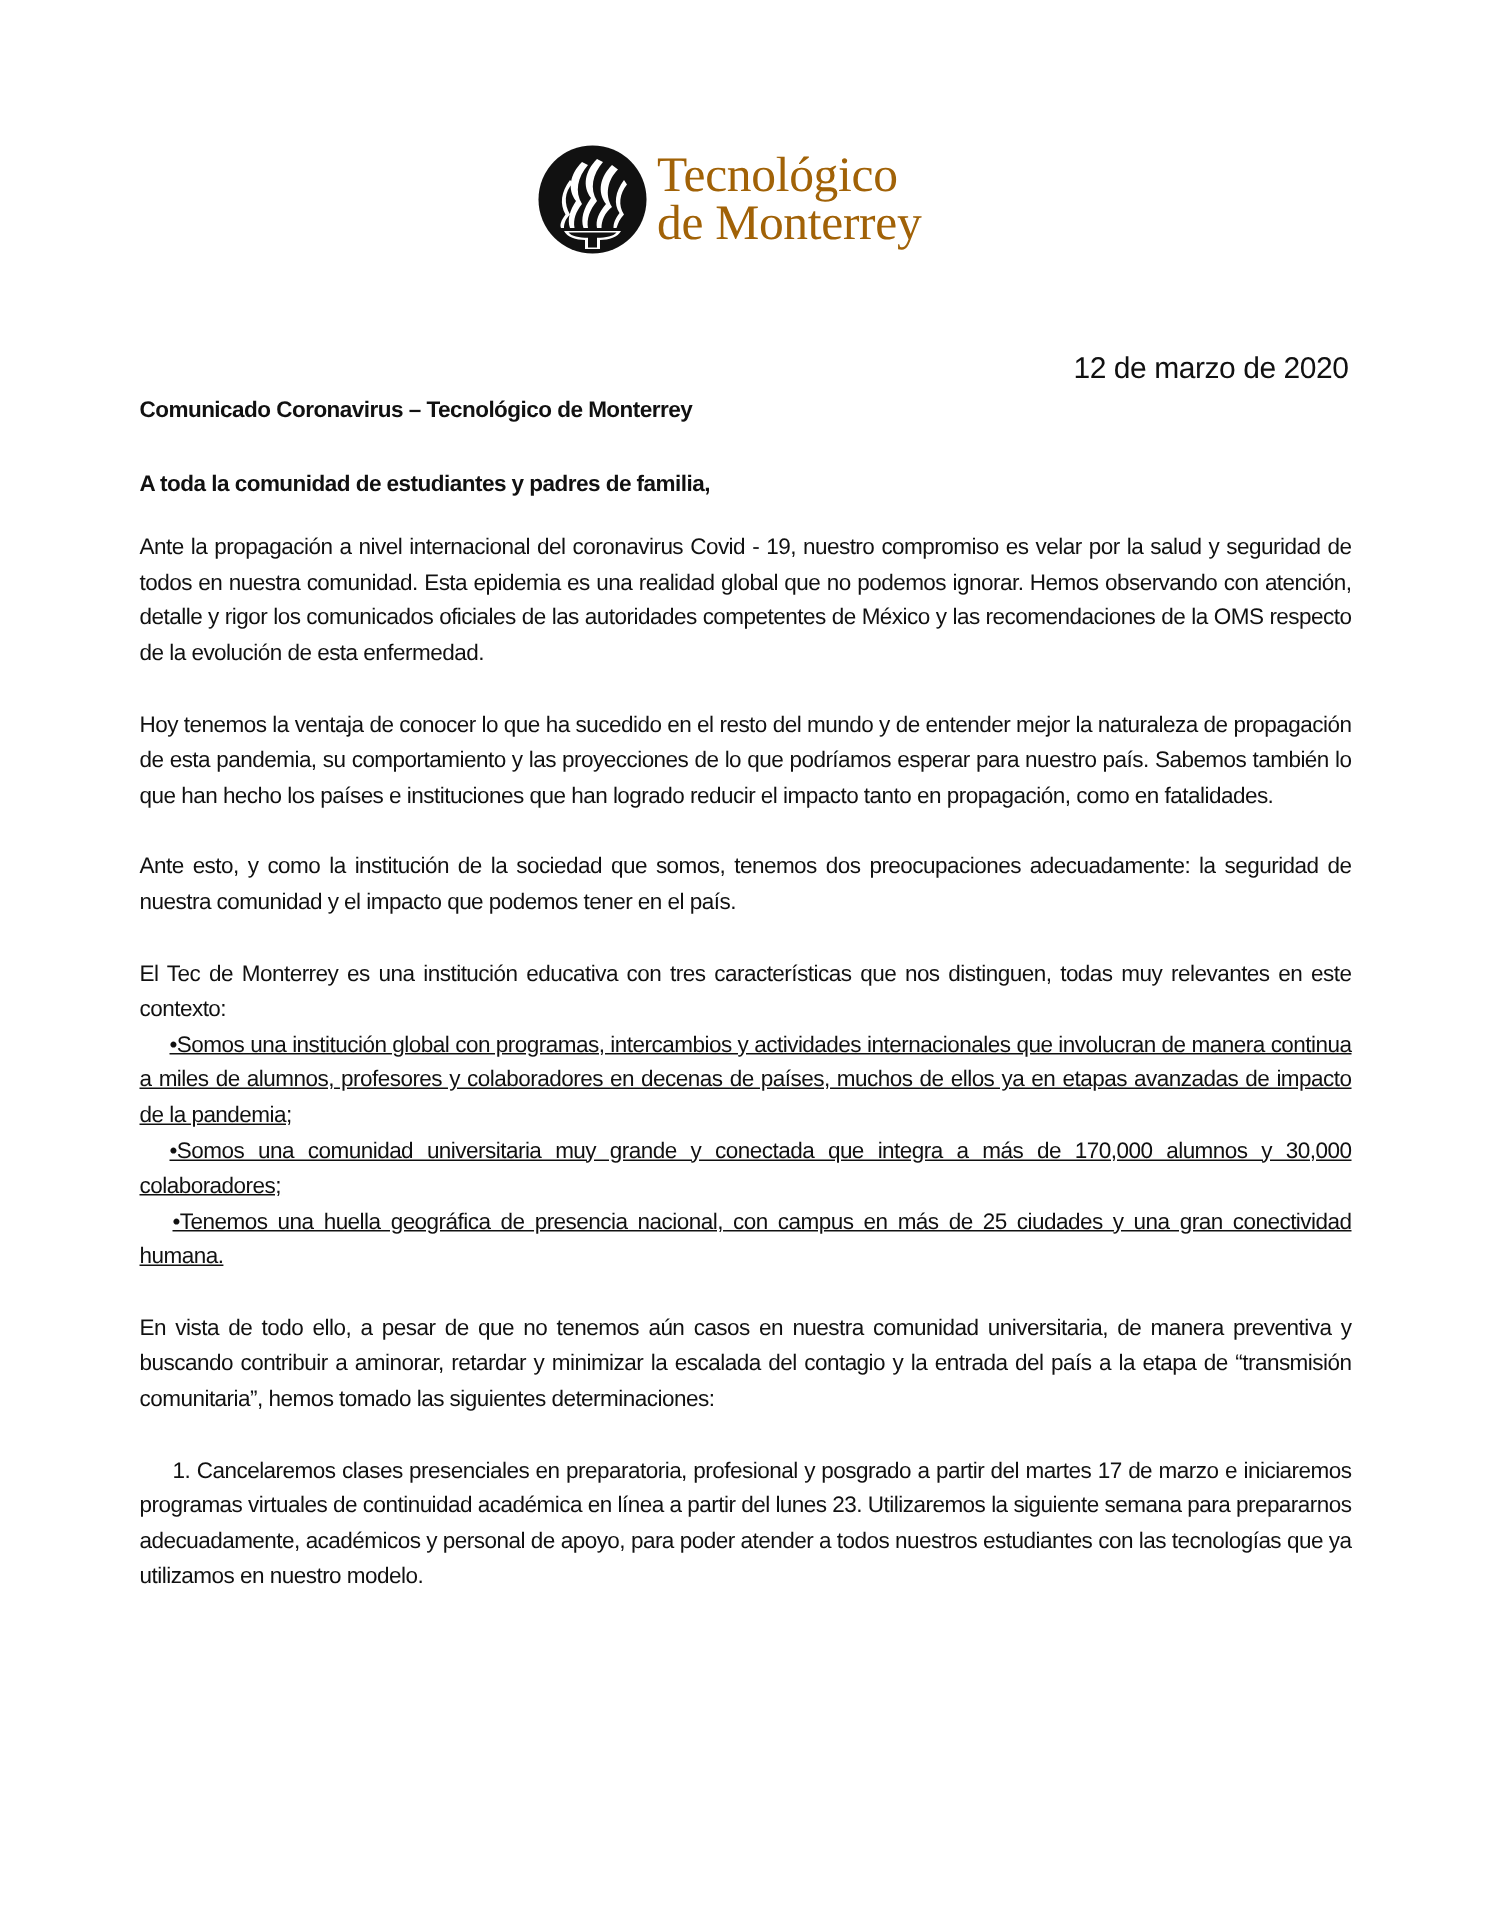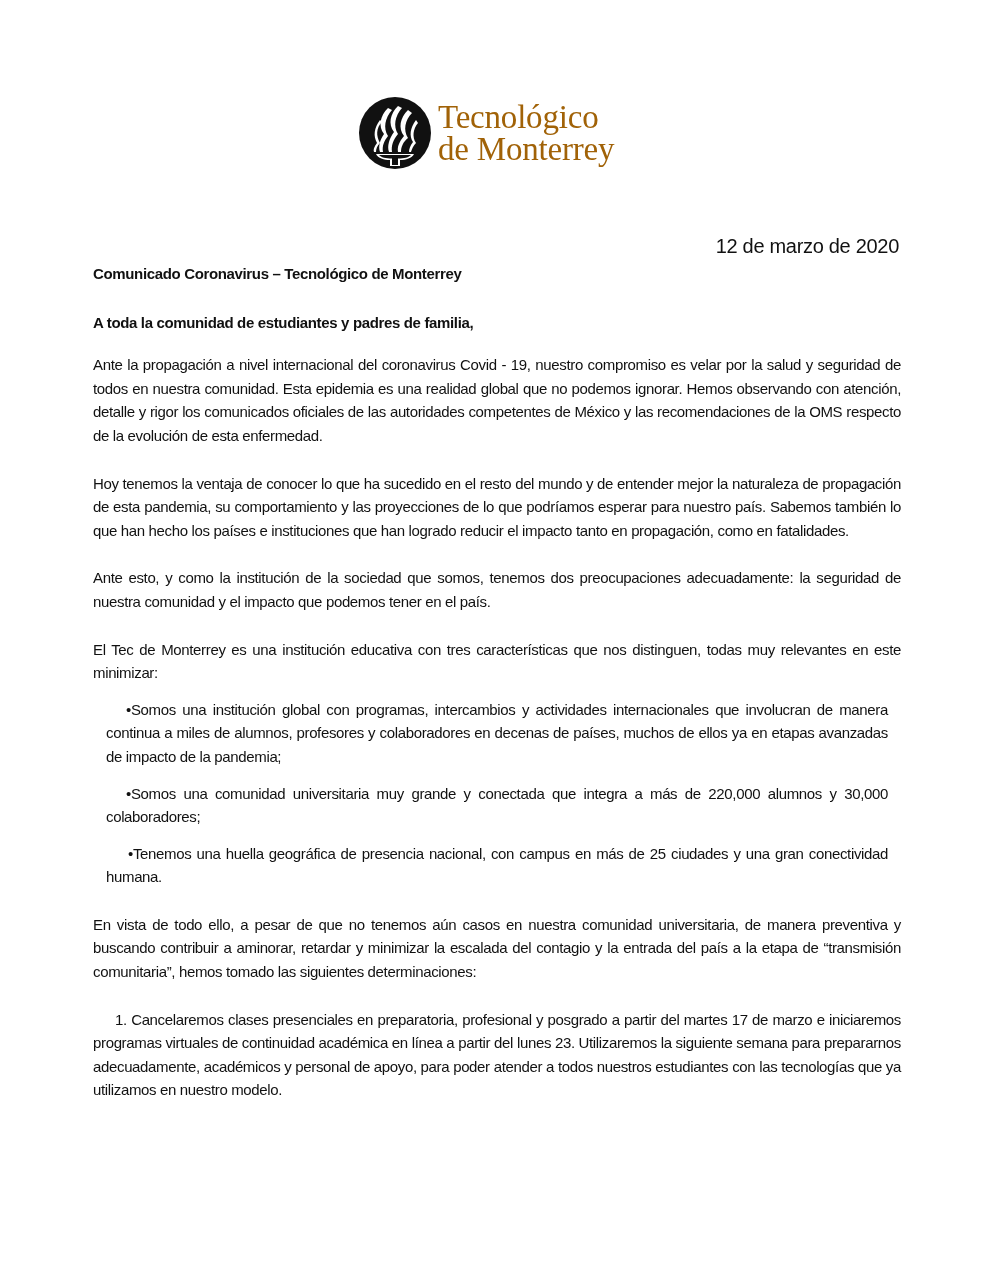--- a/index.html
+++ b/index.html
@@ -60,22 +60,23 @@
       font-weight: bold;
       margin: 0 0 19px 0;
     }
     p {
       margin: 0 0 24px 0;
       text-align: justify;
     }
     .intro-block { margin: 0; }
     .bullet {
       text-indent: 20px;
-      margin: 13px;
+      margin: 0;
       text-align: justify;
+      text-decoration: underline;
     }
     .bullet.b3 { text-indent: 22px; }
     .bullet-list { margin-bottom: 24px; }
     .numbered {
       text-indent: 22px;
       margin-top: 10px;
     }
   </style>
 </head>
 <body>
@@ -103,21 +104,21 @@
 
 <div class="content">
   <div class="subject">Comunicado Coronavirus – Tecnológico de Monterrey</div>
   <div class="greeting">A toda la comunidad de estudiantes y padres de familia,</div>
 
   <p>Ante la propagación a nivel internacional del coronavirus Covid - 19, nuestro compromiso es velar por la salud y seguridad de todos en nuestra comunidad. Esta epidemia es una realidad global que no podemos ignorar. Hemos observando con atención, detalle y rigor los comunicados oficiales de las autoridades competentes de México y las recomendaciones de la OMS respecto de la evolución de esta enfermedad.</p>
   <p>Hoy tenemos la ventaja de conocer lo que ha sucedido en el resto del mundo y de entender mejor la naturaleza de propagación de esta pandemia, su comportamiento y las proyecciones de lo que podríamos esperar para nuestro país. Sabemos también lo que han hecho los países e instituciones que han logrado reducir el impacto tanto en propagación, como en fatalidades.</p>
   <p>Ante esto, y como la institución de la sociedad que somos, tenemos dos preocupaciones adecuadamente: la seguridad de nuestra comunidad y el impacto que podemos tener en el país.</p>
 
   <div class="bullet-list">
-    <p class="intro-block" style="margin:0;">El Tec de Monterrey es una institución educativa con tres características que nos distinguen, todas muy relevantes en este minimizar:</p>
+    <p class="intro-block" style="margin:0;">El Tec de Monterrey es una institución educativa con tres características que nos distinguen, todas muy relevantes en este contexto:</p>
     <div class="bullet">•Somos una institución global con programas, intercambios y actividades internacionales que involucran de manera continua a miles de alumnos, profesores y colaboradores en decenas de países, muchos de ellos ya en etapas avanzadas de impacto de la pandemia;</div>
-    <div class="bullet">•Somos una comunidad universitaria muy grande y conectada que integra a más de 220,000 alumnos y 30,000 colaboradores;</div>
+    <div class="bullet">•Somos una comunidad universitaria muy grande y conectada que integra a más de 170,000 alumnos y 30,000 colaboradores;</div>
     <div class="bullet b3">•Tenemos una huella geográfica de presencia nacional, con campus en más de 25 ciudades y una gran conectividad humana.</div>
   </div>
 
   <p>En vista de todo ello, a pesar de que no tenemos aún casos en nuestra comunidad universitaria, de manera preventiva y buscando contribuir a aminorar, retardar y minimizar la escalada del contagio y la entrada del país a la etapa de “transmisión comunitaria”, hemos tomado las siguientes determinaciones:</p>
   <p class="numbered">1. Cancelaremos clases presenciales en preparatoria, profesional y posgrado a partir del martes 17 de marzo e iniciaremos programas virtuales de continuidad académica en línea a partir del lunes 23. Utilizaremos la siguiente semana para prepararnos adecuadamente, académicos y personal de apoyo, para poder atender a todos nuestros estudiantes con las tecnologías que ya utilizamos en nuestro modelo.</p>
 </div>
 
 </body></html>

